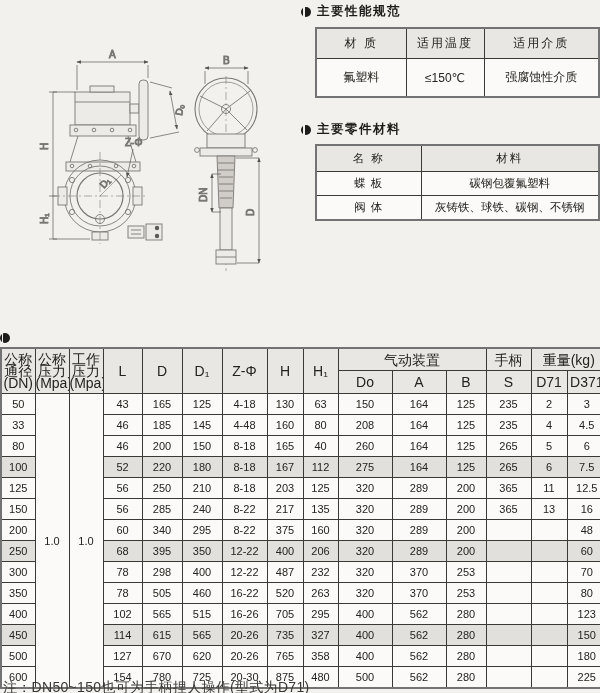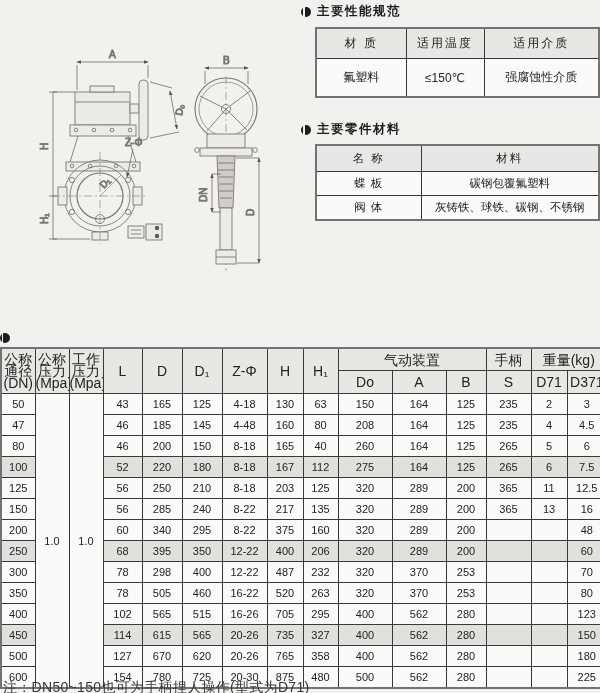--- a/index.html
+++ b/index.html
@@ -298,21 +298,21 @@
           <td>130</td>
           <td>63</td>
           <td>150</td>
           <td>164</td>
           <td>125</td>
           <td>235</td>
           <td>2</td>
           <td>3</td>
         </tr>
         <tr>
-          <td>47</td>
+          <td>33</td>
           <td>46</td>
           <td>185</td>
           <td>145</td>
           <td>4-48</td>
           <td>160</td>
           <td>80</td>
           <td>208</td>
           <td>164</td>
           <td>125</td>
           <td>235</td>

